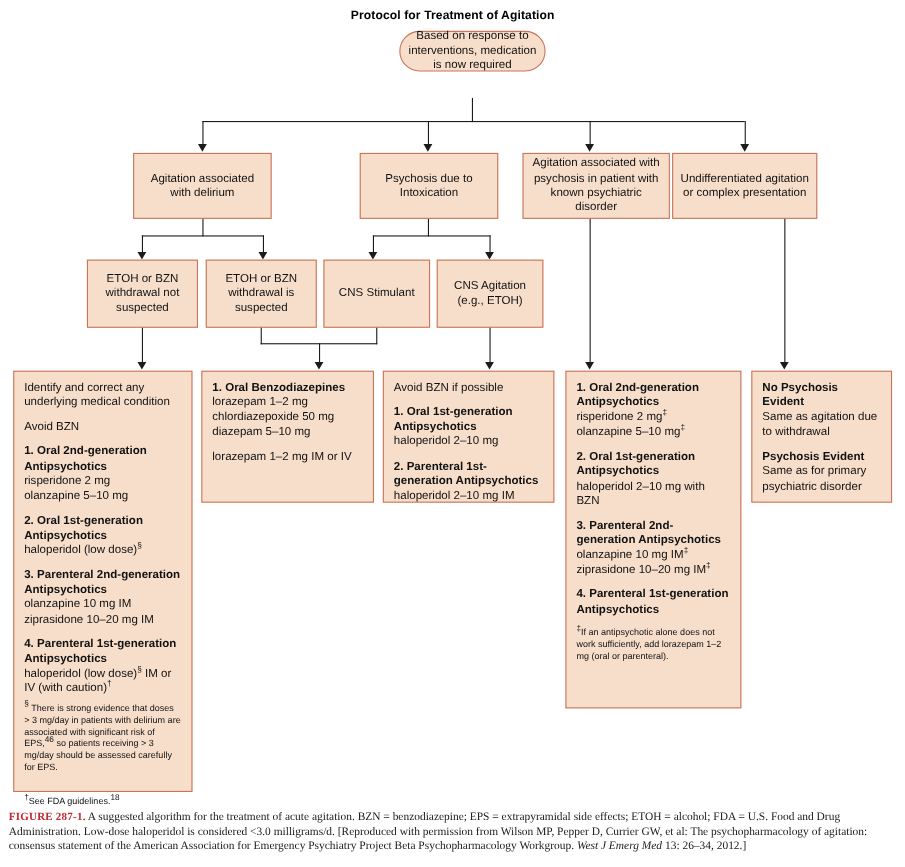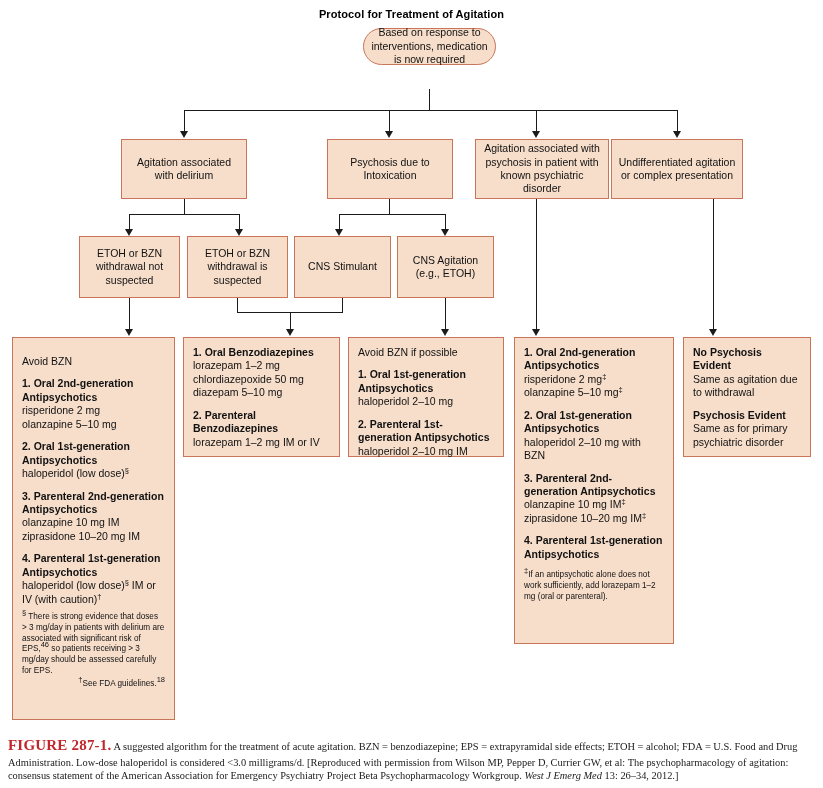--- a/index.html
+++ b/index.html
@@ -87,21 +87,21 @@
     width: 808px;
     font-family: "Liberation Serif", serif;
     font-size: 10.4px;
     line-height: 1.30;
     color: #1a1a1a;
     text-align: left;
   }
   .caption .figno {
     color: #C1272D;
     font-weight: bold;
-    font-size: 15px;
+    font-size: 10px;
     letter-spacing: .2px;
   }
   .caption i { font-style: italic; }
 </style>
 </head>
 <body>
 
 <div class="fig-title">Protocol for Treatment of Agitation</div>
 
 <div class="box center" style="left:363px; top:28px; width:133px; height:37px;border-radius:20px;">
@@ -181,48 +181,48 @@
 <div class="ln vl" style="left:445px; top:298px; height:32px;"></div>
 <div class="arrow" style="left:441px; top:329px;"></div>
 
 <div class="ln vl" style="left:536px; top:199px; height:131px;"></div>
 <div class="arrow" style="left:532px; top:329px;"></div>
 
 <div class="ln vl" style="left:713px; top:199px; height:131px;"></div>
 <div class="arrow" style="left:709px; top:329px;"></div>
 
 <div class="box content" style="left:12px; top:337px; width:163px; height:383px;">
+  <p class="p">Identify and correct any underlying medical condition</p>
   <div class="gap"></div>
   <p class="p">Avoid BZN</p>
   <div class="gap"></div>
   <p class="p hdr">1. Oral 2nd-generation Antipsychotics</p>
   <p class="p">risperidone 2 mg</p>
   <p class="p">olanzapine 5–10 mg</p>
   <div class="gap"></div>
   <p class="p hdr">2. Oral 1st-generation Antipsychotics</p>
   <p class="p"><span>haloperidol (low dose)</span><sup>§</sup></p>
   <div class="gap"></div>
   <p class="p hdr">3. Parenteral 2nd-generation Antipsychotics</p>
   <p class="p">olanzapine 10 mg IM</p>
   <p class="p">ziprasidone 10–20 mg IM</p>
   <div class="gap"></div>
   <p class="p hdr">4. Parenteral 1st-generation Antipsychotics</p>
   <p class="p"><span>haloperidol (low dose)</span><sup>§</sup><span> IM or IV (with caution)</span><sup>†</sup></p>
   <div class="gap-sm"></div>
   <p class="p fn-sm"><sup>§</sup><span> There is strong evidence that doses &gt; 3 mg/day in patients with delirium are associated with significant risk of EPS,</span><sup>46</sup><span> so patients receiving &gt; 3 mg/day should be assessed carefully for EPS.</span></p>
-  <p class="p fn-sm" style="margin-top:2px;text-align:right;"><sup>†</sup><span>See FDA guidelines.</span><sup>18</sup></p>
+  <p class="p fn-sm" style="margin-top:20px;"><sup>†</sup><span>See FDA guidelines.</span><sup>18</sup></p>
 </div>
 
 <div class="box content" style="left:183px; top:337px; width:157px; height:120px;">
   <p class="p hdr">1. Oral Benzodiazepines</p>
   <p class="p">lorazepam 1–2 mg</p>
   <p class="p">chlordiazepoxide 50 mg</p>
   <p class="p">diazepam 5–10 mg</p>
   <div class="gap"></div>
-  <p class="p hdr">2. Parenteral Benzodiazepines</p>
   <p class="p">lorazepam 1–2 mg IM or IV</p>
 </div>
 
 <div class="box content" style="left:348px; top:337px; width:156px; height:120px;">
   <p class="p">Avoid BZN if possible</p>
   <div class="gap"></div>
   <p class="p hdr">1. Oral 1st-generation Antipsychotics</p>
   <p class="p">haloperidol 2–10 mg</p>
   <div class="gap"></div>
   <p class="p hdr">2. Parenteral 1st-generation Antipsychotics</p>

